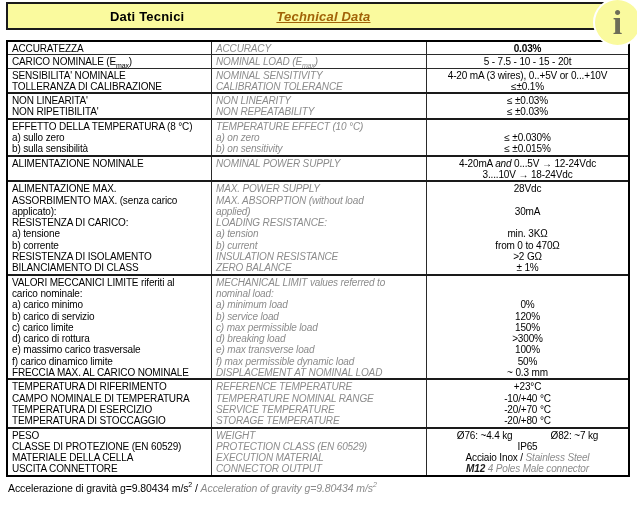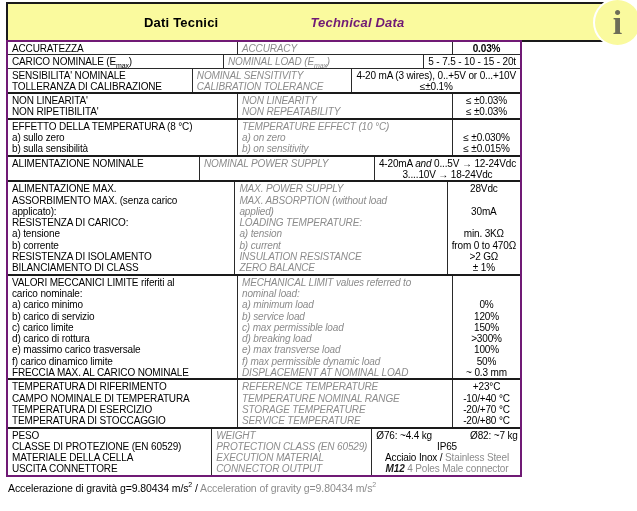--- a/index.html
+++ b/index.html
@@ -1,53 +1,53 @@
 <!DOCTYPE html>
 <html><head>
 <meta charset="utf-8">
 <style>
   * { margin:0; padding:0; box-sizing:border-box; }
   html,body { width:637px; height:511px; background:#fff; overflow:hidden;
               font-family:"Liberation Sans", sans-serif; }
   .page { position:relative; width:637px; height:511px; background:#fff; }
 
   
-  .header-bar { position:absolute; left:6px; top:2px; width:601px; height:40px;
+  .header-bar { position:absolute; left:6px; top:2px; width:601px; height:28px;
                 background:#FAFA9E; border:2px solid #1a1a1a;
-                display:flex; align-items:center;padding-left:34px; }
+                display:flex; align-items:center; }
   .title-it { margin-left:102px; font-size:13px; font-weight:bold; color:#000;
               letter-spacing:.2px; }
   .title-en { margin-left:92px; font-size:13px; font-weight:bold; font-style:italic;
-              color:#701a75; letter-spacing:.2px; }
+              color:#a16207; letter-spacing:.2px;text-decoration:underline; }
 
   
   .info-badge { position:absolute; right:-3px; top:0; width:45px; height:45px;
                 border-radius:50%; background:#FAFA9E; box-shadow:0 0 0 2px #fff;
                 display:flex; align-items:center; justify-content:center; z-index:3; }
   .info-badge span { font-family:"Liberation Serif", serif; font-weight:bold;
                      font-size:34px; line-height:1; color:#6d6d58; margin-top:1px; }
 
   
-  .spec-table { position:absolute; left:6px; top:40px; width:516px;
-                border:2px solid #701a75; background:#fff; }
+  .spec-table { position:absolute; left:6px; top:40px; width:624px;
+                border:2px solid #000000; background:#fff; }
   .block { display:flex; }
   .sep-thin  { border-top:1px solid #2a2a2a; }
   .sep-thick { border-top:2px solid #1a1a1a; }
   .sep-none  { border-top:none; }
   .cell { padding:1px 4px 0 4px; }
   .cell.it  { width:203px; }
   .cell.en  { width:216px; border-left:1px solid #2a2a2a; border-right:1px solid #2a2a2a;
-              font-style:italic; color:#8c8c8c;margin-left:26px; }
+              font-style:italic; color:#8c8c8c; }
   .cell.val { flex:1; text-align:center; }
   .line { height:11.3px; line-height:11.3px; font-size:10px; letter-spacing:-0.15px;
           white-space:nowrap; }
 
   
   .seg-b   { font-weight:bold; }
-  .seg-i   { color:#8c8c8c;text-align:right; }
+  .seg-i   { font-style:italic; color:#8c8c8c;text-align:right; }
   .seg-ii  { font-style:italic; }
   .seg-bi  { font-weight:bold; font-style:italic; color:#1a1a1a; }
   .seg-sub { vertical-align:sub;   font-size:7px; }
   .seg-sup { vertical-align:super; font-size:7px; }
   .seg-gap   { display:inline-block; width:38px; }
   .seg-arrow { font-weight:bold; }
 
   
   .footnote { position:absolute; left:8px; top:481px; font-size:10.5px;
               letter-spacing:-0.1px; color:#000; white-space:nowrap; }
@@ -156,21 +156,21 @@
           <div class="line">RESISTENZA DI CARICO:</div>
           <div class="line">a) tensione</div>
           <div class="line">b) corrente</div>
           <div class="line">RESISTENZA DI ISOLAMENTO</div>
           <div class="line">BILANCIAMENTO DI CLASS</div>
         </div>
         <div class="cell en">
           <div class="line">MAX. POWER SUPPLY</div>
           <div class="line">MAX. ABSORPTION (without load</div>
           <div class="line">applied)</div>
-          <div class="line">LOADING TEMPERATURE:</div>
+          <div class="line">LOADING RESISTANCE:</div>
           <div class="line">a) tension</div>
           <div class="line">b) current</div>
           <div class="line">INSULATION RESISTANCE</div>
           <div class="line">ZERO BALANCE</div>
         </div>
         <div class="cell val">
           <div class="line">28Vdc</div>
           <div class="line"></div>
           <div class="line">30mA</div>
           <div class="line"></div>
@@ -218,22 +218,22 @@
       <div class="block sep-thick">
         <div class="cell it">
           <div class="line">TEMPERATURA DI RIFERIMENTO</div>
           <div class="line">CAMPO NOMINALE DI TEMPERATURA</div>
           <div class="line">TEMPERATURA DI ESERCIZIO</div>
           <div class="line">TEMPERATURA DI STOCCAGGIO</div>
         </div>
         <div class="cell en">
           <div class="line">REFERENCE TEMPERATURE</div>
           <div class="line">TEMPERATURE NOMINAL RANGE</div>
+          <div class="line">SERVICE TEMPERATURE</div>
           <div class="line">STORAGE TEMPERATURE</div>
-          <div class="line">SERVICE TEMPERATURE</div>
         </div>
         <div class="cell val">
           <div class="line">+23°C</div>
           <div class="line">-10/+40 °C</div>
           <div class="line">-20/+70 °C</div>
           <div class="line">-20/+80 °C</div>
         </div>
       </div>
       <div class="block sep-thick">
         <div class="cell it">

